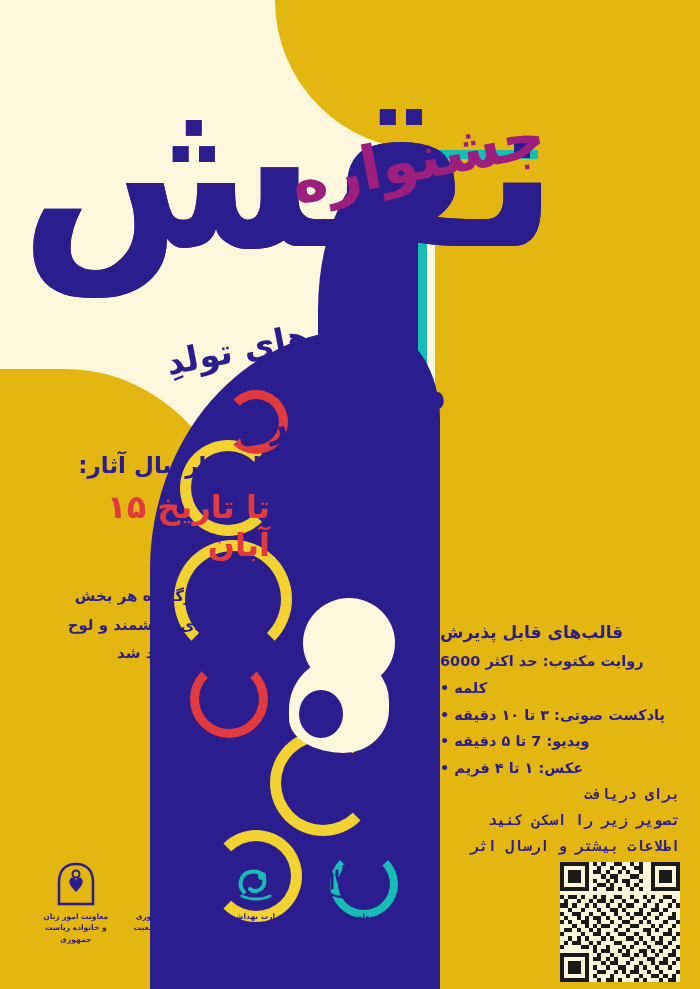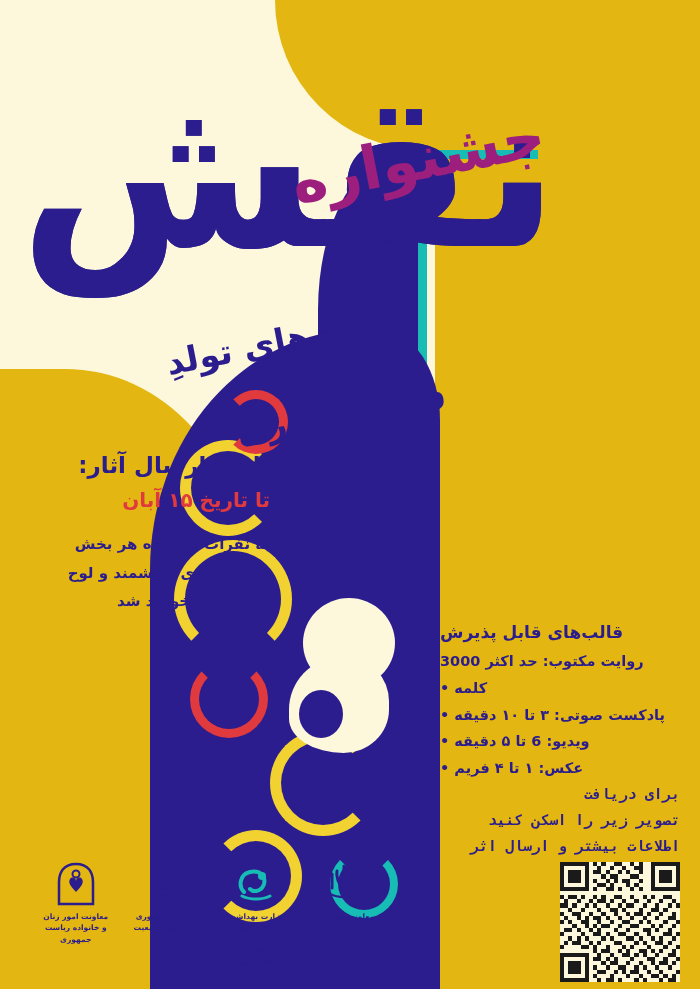--- a/index.html
+++ b/index.html
@@ -197,21 +197,21 @@
     text-align: right;
     direction: rtl;
   }
   .deadline-label {
     font-size: 23px;
     font-weight: bold;
     color: #2b1d8e;
     margin-bottom: 10px;
   }
   .deadline-date {
-    font-size: 20px;
+    font-size: 32px;
     font-weight: bold;
     color: #e03a3e;
     margin-bottom: 18px;
   }
   .deadline-desc {
     font-size: 15px;
     line-height: 1.9;
     color: #2b1d8e;
     font-weight: bold;
   }
@@ -341,23 +341,23 @@
   <div class="deadline-block">
     <div class="deadline-label">تاریخ ارسال آثار:</div>
     <div class="deadline-date">تا تاریخ ۱۵ آبان</div>
     <div class="deadline-desc">به نفرات برگزیده هر بخش جوایز نقـدی ارزشمند و لوح تقدیر اهدا خواهد شد</div>
   </div>
 
 
   <div class="formats-block">
     <div class="section-title">قالب‌های قابل پذیرش</div>
     <ul class="bullet-list">
-      <li>روایت مکتوب: حد اکثر 3000 کلمه</li>
+      <li>روایت مکتوب: حد اکثر 6000 کلمه</li>
       <li>پادکست صوتی: ۳ تا ۱۰ دقیقه</li>
-      <li>ویدیو: 6 تا ۵ دقیقه</li>
+      <li>ویدیو: 7 تا ۵ دقیقه</li>
       <li>عکس: ۱ تا ۴ فریم</li>
     </ul>
   </div>
 
   <div class="info-block">
     <div class="section-line">برای دریافت</div>
     <div class="section-line">تصویر زیر را اسکن کنید</div>
     <div class="section-line">اطلاعات بیشتر و ارسال اثر</div>
   </div>
 

